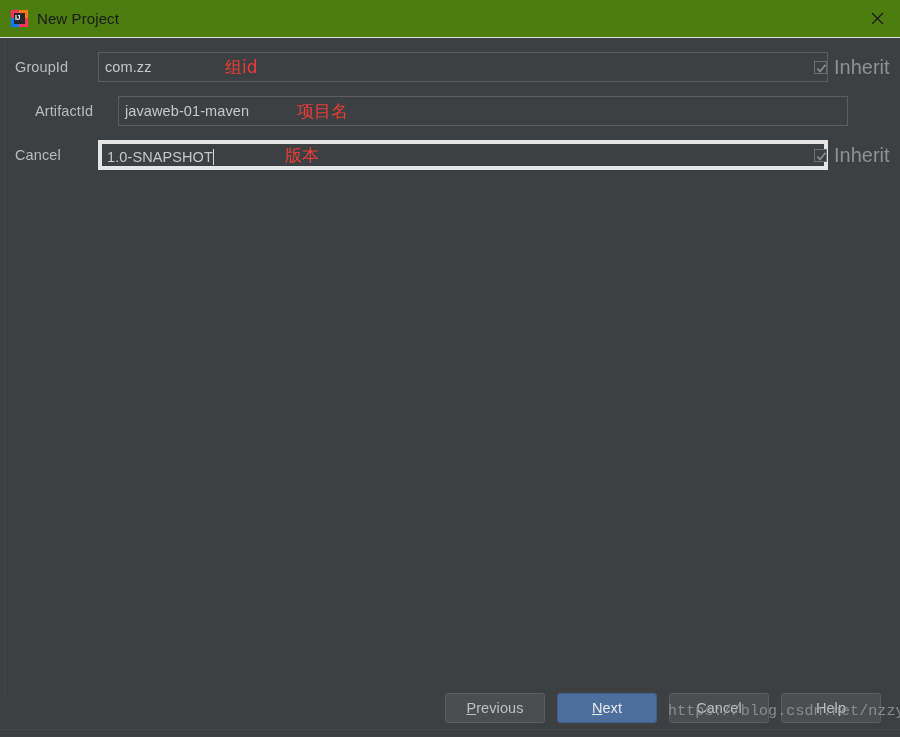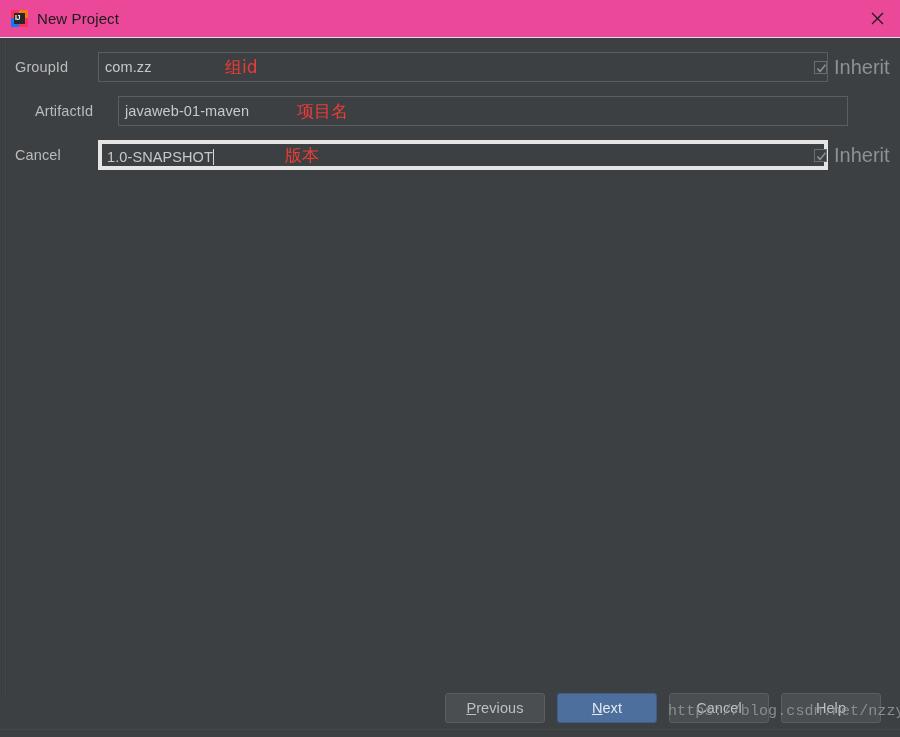--- a/index.html
+++ b/index.html
@@ -24,21 +24,21 @@
     box-sizing: border-box;
   }
 
   
   #titlebar {
     position: absolute;
     left: 0;
     top: 0;
     width: 900px;
     height: 38px;
-    background: #ec4899;
+    background: #4d7c0f;
     display: flex;
     align-items: center;
     box-sizing: border-box;
     border-bottom: 1px solid #e2e2e2;
   }
   #app-icon {
     margin-left: 11px;
     width: 17px;
     height: 17px;
     position: relative;

